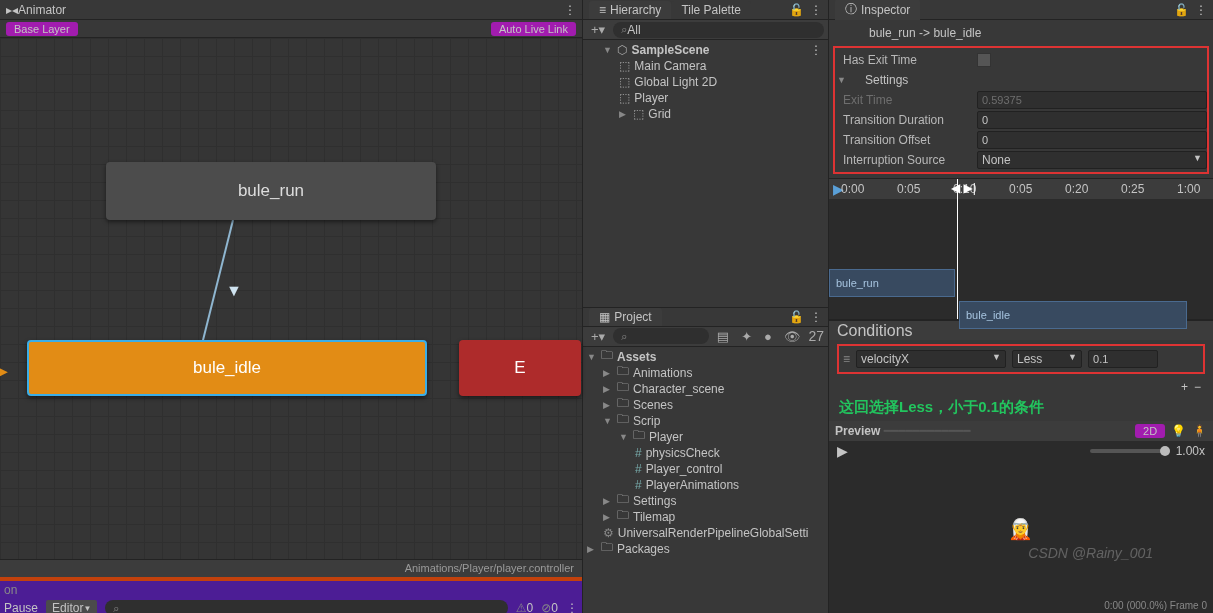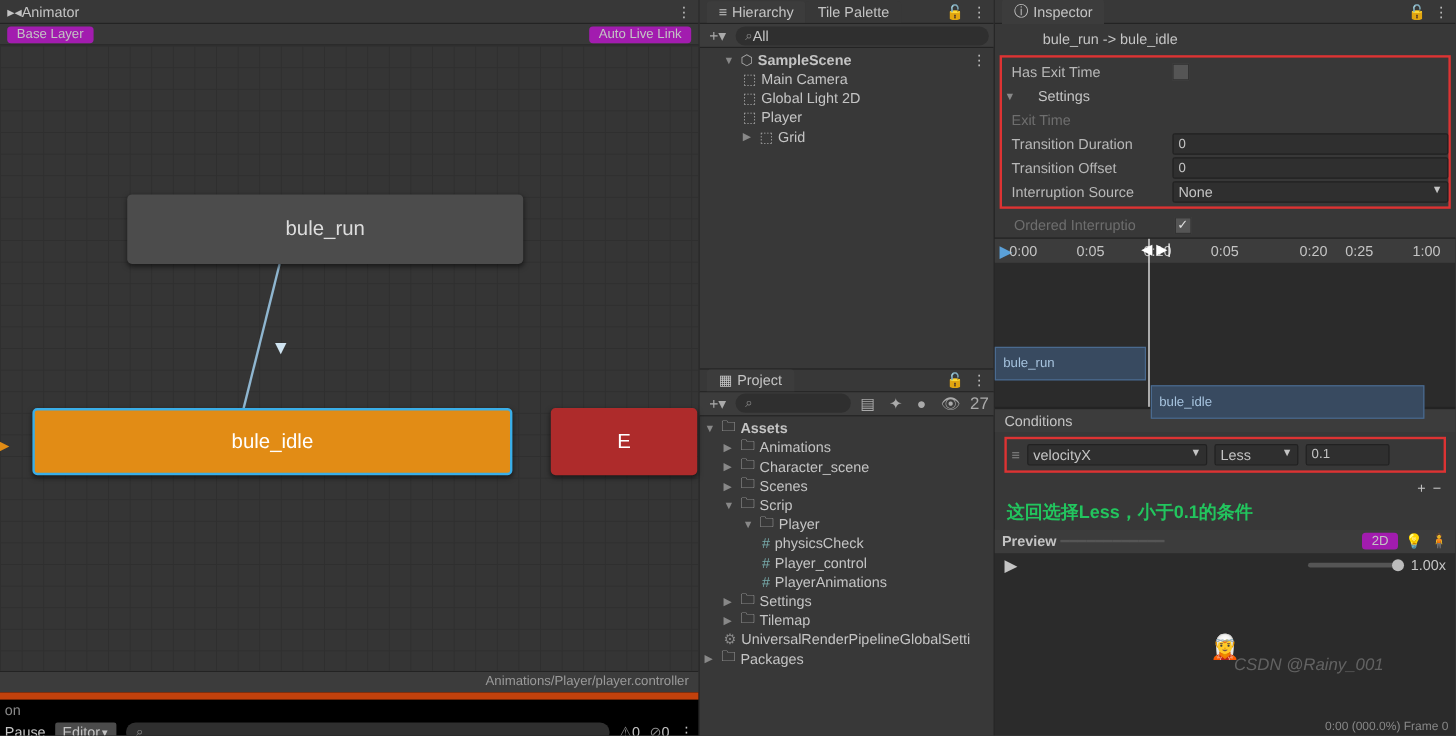--- a/index.html
+++ b/index.html
@@ -17,21 +17,21 @@
 .graph-area { flex:1; background:#353535; background-image:linear-gradient(#2f2f2f 1px,transparent 1px),linear-gradient(90deg,#2f2f2f 1px,transparent 1px); background-size:18px 18px; position:relative; }
 .node { position:absolute; border-radius:4px; text-align:center; display:flex; align-items:center; justify-content:center; font-size:17px; box-shadow:0 2px 4px rgba(0,0,0,.5); }
 .node-run { left:106px; top:124px; width:330px; height:58px; background:#4c4c4c; color:#ddd; }
 .node-idle { left:27px; top:302px; width:400px; height:56px; background:#e28c15; color:#fff; border:2px solid #3aaee8; }
 .node-red { left:459px; top:302px; width:122px; height:56px; background:#ae2b2b; color:#fff; }
 .arrow-line { position:absolute; left:232px; top:182px; width:2px; height:124px; background:#8fb6d0; transform:rotate(14deg); transform-origin:top; }
 .arrow-head { position:absolute; left:226px; top:244px; font-size:16px; color:#cfe3f0; }
 .entry-arrow { position:absolute; left:-6px; top:322px; color:#e28c15; font-size:18px; }
 
 .status-bar { background:#3c3c3c; height:18px; font-size:11px; color:#9a9a9a; text-align:right; padding:2px 8px; border-top:1px solid #232323;}
-.bottom-panel { height:36px; background:#000000; border-top:6px solid #c2410c; }
+.bottom-panel { height:36px; background:#4c1d95; border-top:4px solid #c2410c; }
 .bot-row { display:flex; align-items:center; gap:8px; height:18px; padding:0 4px; }
 .dropdown { background:#4b4b4b; padding:1px 6px; border-radius:2px; display:flex; align-items:center; gap:0; font-size:11px; }
 .search-field { background:#2f2f2f; border-radius:10px; height:16px; flex:1; padding:0 8px; display:flex; align-items:center; font-size:11px; color:#888; }
 
 
 .tree { padding:2px 0; font-size:12px; }
 .tree-row { display:flex; align-items:center; height:16px; gap:4px; padding-left:4px; }
 .indent1{padding-left:20px;} .indent2{padding-left:36px;} .indent3{padding-left:52px;}
 .foldout { color:#888; font-size:9px; width:10px; display:inline-block; }
 .cube-icon{color:#aaa;} 
@@ -56,21 +56,21 @@
 .time-ruler { height:20px; background:#3c3c3c; display:flex; align-items:center; font-size:10px; color:#888; position:relative;}
 .time-ruler span { position:absolute; }
 .clip { position:absolute; background:#384a60; border:1px solid #4a6a8f; height:28px; display:flex; align-items:center; padding-left:6px; font-size:11px; color:#a6c3de;}
 .clip.run { left:0; top:90px; width:126px; }
 .clip.idle { left:130px; top:122px; width:228px; }
 .playhead { position:absolute; top:0; bottom:0; width:1px; background:#fff; left:128px; }
 .play-marker { position:absolute; top:2px; left:122px; color:#fff; font-size:12px; }
 .in-marker { position:absolute; top:2px; left:4px; color:#5aa0d8; font-size:14px; }
 
 
-.section-header { background:#3c3c3c; height:20px; display:flex; align-items:center; padding:0 8px; font-size:12px; border-top:1px solid #232323; }
+.section-header { background:#3c3c3c; height:20px; display:flex; align-items:center; padding:0 8px; font-size:16px; border-top:1px solid #232323; }
 .cond-box { margin:4px 8px; padding:4px; border:2px solid #d33; }
 .cond-row { display:flex; gap:6px; align-items:center; }
 .cond-row .prop-input { flex:none; }
 .row-icons { display:flex; justify-content:flex-end; gap:6px; padding:2px 12px; font-size:16px; color:#aaa;}
 .anno { color:#22c55e; font-size:15px; padding:2px 0 4px 10px; font-weight:bold; }
 
 
 .preview { flex:1; background:#2b2b2b; display:flex; flex-direction:column; }
 .preview-header { height:20px; background:#3c3c3c; display:flex; align-items:center; padding:0 6px; gap:6px; font-size:11px; justify-content:space-between;}
 .preview-right { display:flex; align-items:center; gap:6px; }
@@ -265,50 +265,47 @@
       <div class="prop-row">
         <span class="prop-label">Has Exit Time</span>
         <span class="checkbox"></span>
       </div>
       <div class="prop-row">
           <span class="foldout" style="padding-left:2px;">▼</span>
           <span>Settings</span>
         </div>
       <div class="prop-row">
         <span class="prop-label dim">Exit Time</span>
+        <input class="prop-input" style="color: rgb(110, 110, 110);" value="0.59375">
       </div>
       <div class="prop-row">
         <span class="prop-label">Transition Duration</span>
         <input class="prop-input" value="0" style="">
       </div>
       <div class="prop-row">
         <span class="prop-label">Transition Offset</span>
         <input class="prop-input" value="0" style="">
       </div>
       <div class="prop-row">
         <span class="prop-label">Interruption Source</span>
         <div class="prop-input" style="display:flex;justify-content:space-between;">
             <span>None</span>
             <span style="font-size:9px;">▼</span>
           </div>
       </div>
-    </div>
-    <div class="prop-row" style="padding:0 8px;">
-      <span class="prop-label dim">Ordered Interruptio</span>
-      <span class="checkbox checked"></span>
     </div>
 
     <div class="timeline">
       <div class="time-ruler">
         <span class="in-marker">▶</span>
         <span style="left:12px">0:00</span>
         <span style="left:68px">0:05</span>
         <span style="left:124px">0:10</span>
         <span style="left:180px">0:05</span>
-        <span style="left:254px">0:20</span>
+        <span style="left:236px">0:20</span>
         <span style="left:292px">0:25</span>
         <span style="left:348px">1:00</span>
         <span class="play-marker">◀ ▶|</span>
       </div>
       <div class="playhead"></div>
       <div class="clip run">bule_run</div>
       <div class="clip idle">bule_idle</div>
     </div>
 
     <div class="section-header">Conditions</div>

